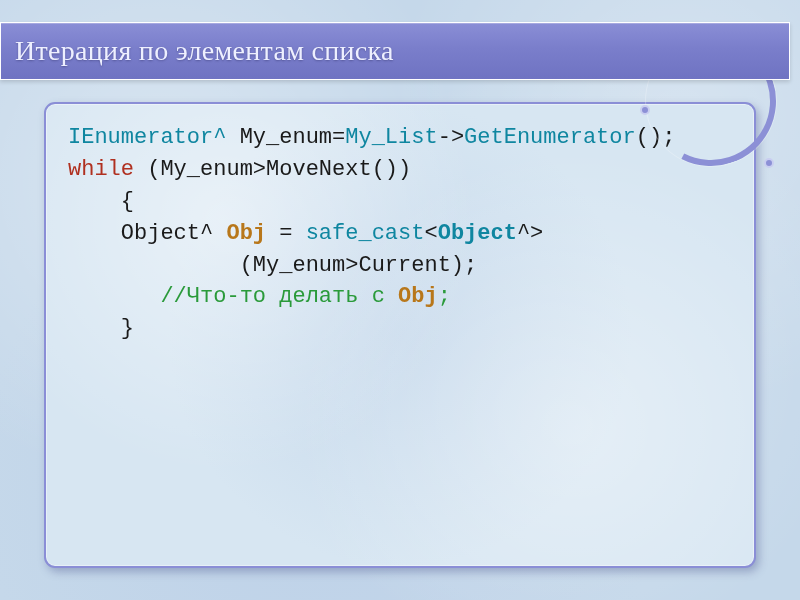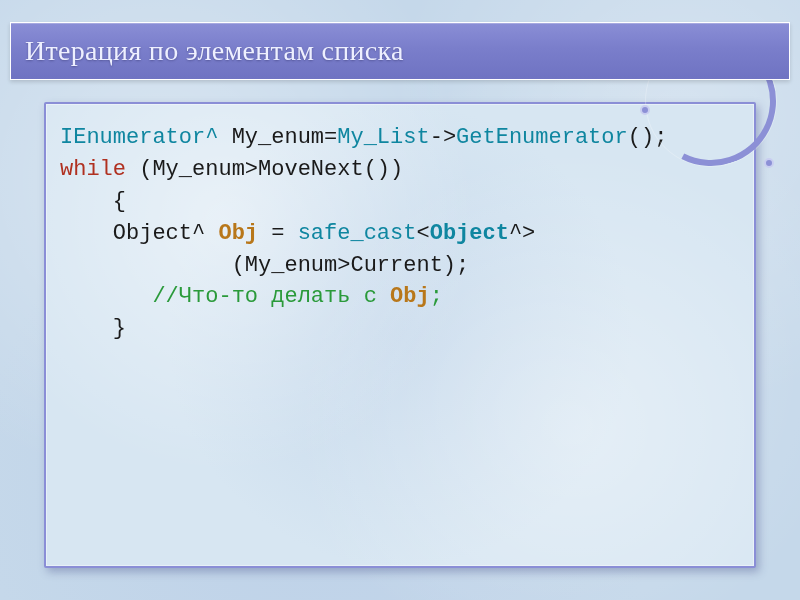--- a/index.html
+++ b/index.html
@@ -13,21 +13,21 @@
       radial-gradient(circle at 20% 30%, rgba(255,255,255,0.35) 0%, transparent 40%),
       radial-gradient(circle at 70% 60%, rgba(255,255,255,0.28) 0%, transparent 45%),
       radial-gradient(circle at 40% 80%, rgba(180,200,230,0.4) 0%, transparent 50%),
       radial-gradient(circle at 85% 20%, rgba(255,255,255,0.3) 0%, transparent 35%);
     position: relative;
   }
 
   .title-bar {
     position: absolute;
     top: 22px;
-    left: 10px;
+    left: 0;
     right: 10px;
     height: 58px;
     background: #7a7ecb;
     background: linear-gradient(to bottom, #8a8ed6 0%, #7a7ecb 45%, #6f73c2 100%);
     border: 1px solid #ffffff;
     box-shadow: inset 0 1px 0 rgba(255,255,255,0.25), 0 2px 4px rgba(0,0,0,0.15);
     display: flex;
     align-items: center;
     padding-left: 14px;
     z-index: 2;
@@ -73,23 +73,23 @@
     top: 102px;
     left: 44px;
     right: 44px;
     bottom: 32px;
     background: #d7e6f2;
     background-image:
       radial-gradient(circle at 25% 25%, rgba(255,255,255,0.45) 0%, transparent 40%),
       radial-gradient(circle at 75% 70%, rgba(255,255,255,0.35) 0%, transparent 45%),
       radial-gradient(circle at 50% 50%, rgba(170,195,225,0.35) 0%, transparent 55%);
     border: 2px solid #8a8ed6;
-    border-radius: 2px;
+    border-radius: 11px;
     box-shadow: 3px 4px 8px rgba(60,70,130,0.35), inset 0 0 0 1px rgba(255,255,255,0.4);
-    padding: 18px 18px 18px 14px;
+    padding: 18px 18px 18px 22px;
     z-index: 0;
   }
 
   pre.code {
     font-family: "Courier New", Courier, monospace;
     font-size: 22px;
     line-height: 1.45;
     color: #1a1a1a;
     white-space: pre;
   }

